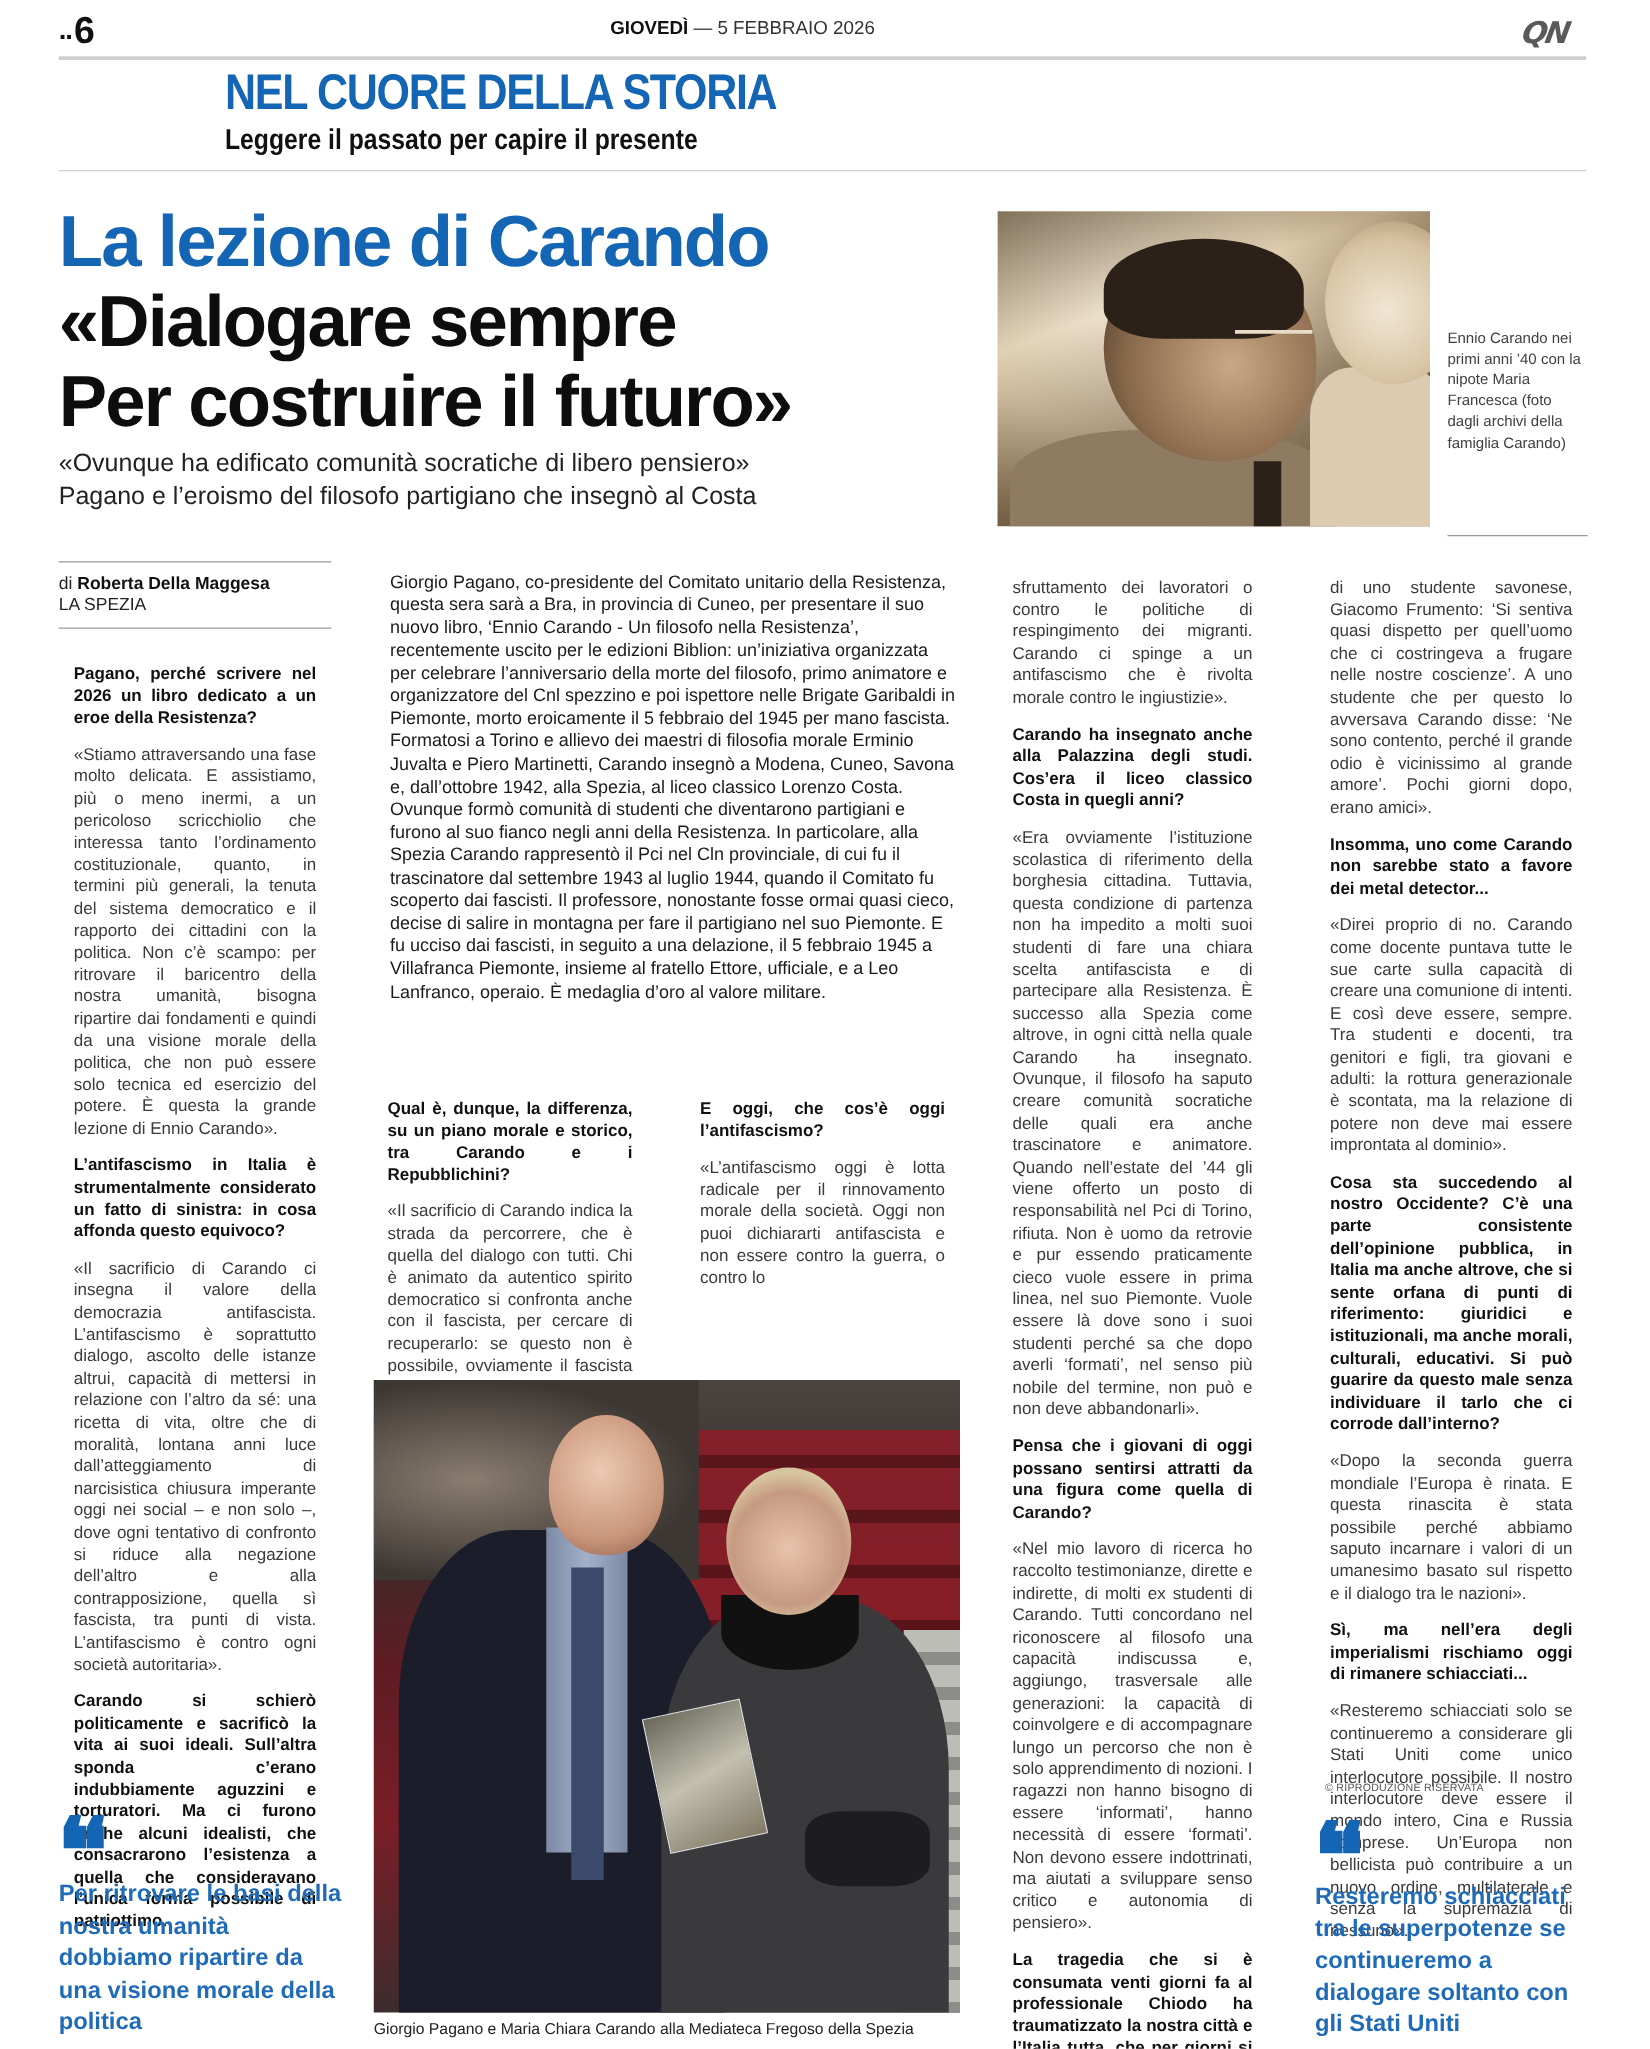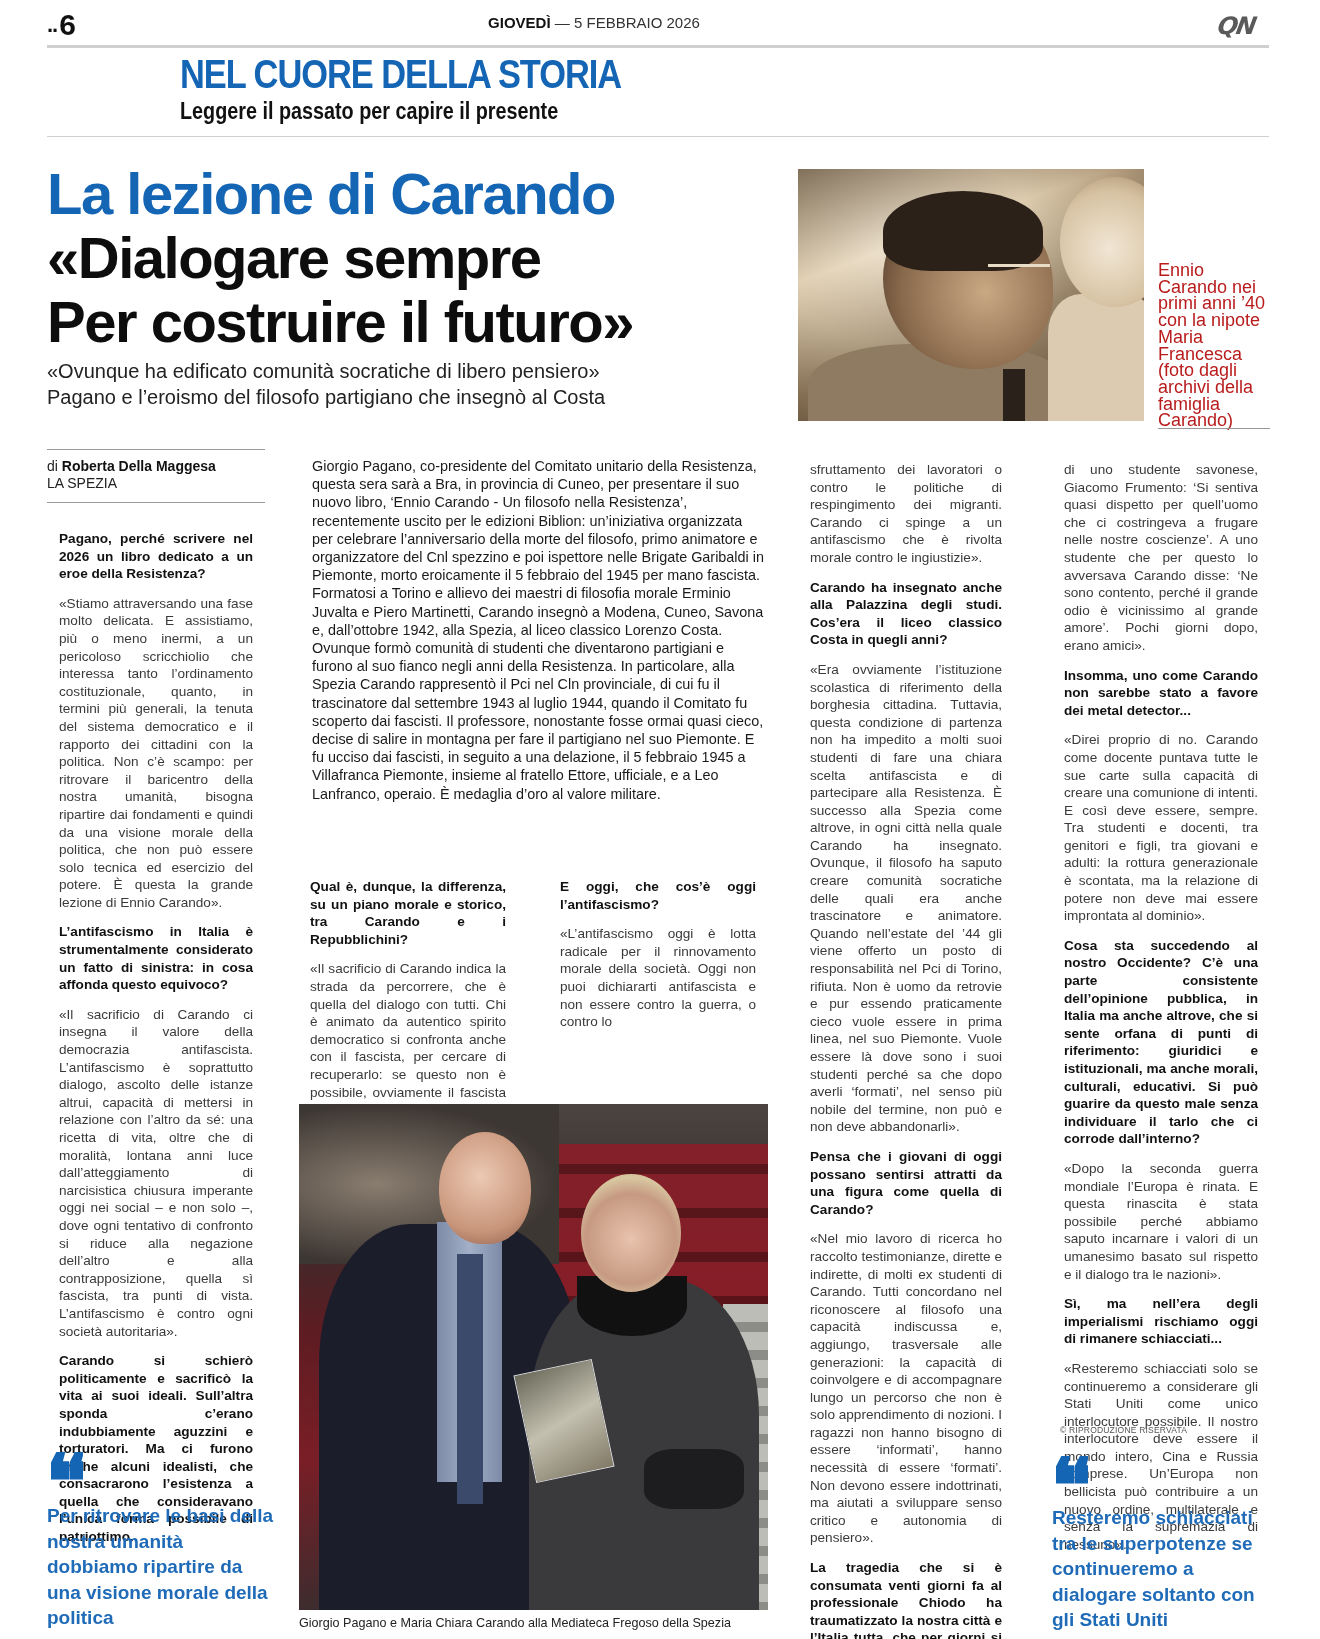--- a/index.html
+++ b/index.html
@@ -31,21 +31,21 @@
     background: radial-gradient(ellipse at 30% 30%, #efe3cf 0%, #d9c6a6 40%, #a58c6a 70%, #5e4a35 100%); }
   .photo-top .sky { position: absolute; left: 0; top: 0; width: 100%; height: 100%;
     background: linear-gradient(160deg, rgba(60,45,30,0.55) 0%, rgba(240,228,208,0.2) 30%, rgba(60,45,30,0.35) 60%, rgba(40,30,20,0.5) 100%); }
   .photo-top .man-head { position: absolute; left: 85px; top: 30px; width: 170px; height: 170px; border-radius: 48% 52% 45% 55%; background: radial-gradient(circle at 60% 55%, #c9a884 0%, #8a6a4c 60%, #3d2e21 100%); }
   .photo-top .man-hair { position: absolute; left: 85px; top: 22px; width: 160px; height: 80px; border-radius: 50% 50% 30% 30%; background: #2b2119; }
   .photo-top .glasses { position: absolute; left: 190px; top: 95px; width: 62px; height: 3px; background: #e8dcc6; }
   .photo-top .suit { position: absolute; left: 10px; top: 175px; width: 260px; height: 100px; border-radius: 40% 40% 0 0; background: #8f7b62; }
   .photo-top .tie { position: absolute; left: 205px; top: 200px; width: 22px; height: 60px; background: #2a211a; }
   .photo-top .child { position: absolute; left: 262px; top: 8px; width: 110px; height: 130px; border-radius: 50%; background: radial-gradient(circle at 45% 55%, #f1e6d4 0%, #d7c3a3 60%, #a08463 100%); }
   .photo-top .child-body { position: absolute; left: 250px; top: 125px; width: 110px; height: 130px; border-radius: 30% 30% 0 0; background: #dccbb0; }
-  .photo-caption-top { left: 1158px; top: 262px; width: 112px; font-size: 18px; line-height: 16.7px; color: #b91c1c; }
+  .photo-caption-top { left: 1158px; top: 262px; width: 112px; font-size: 12px; line-height: 16.7px; color: #404040; }
   .caption-rule { left: 1158px; top: 428px; width: 112px; height: 1px; background: #999; }
 
   
   .byline-rule1 { left: 47px; top: 449px; width: 218px; height: 1px; background: #999; }
   .byline { left: 47px; top: 458px; font-size: 14px; line-height: 17px; color: #222; }
   .byline b { font-weight: bold; color: #111; }
   .byline-rule2 { left: 47px; top: 502px; width: 218px; height: 1px; background: #999; }
 
   
   .col { position: absolute; font-size: 13.6px; line-height: 17.6px; color: #3a3a3a; text-align: justify; hyphens: manual; }

